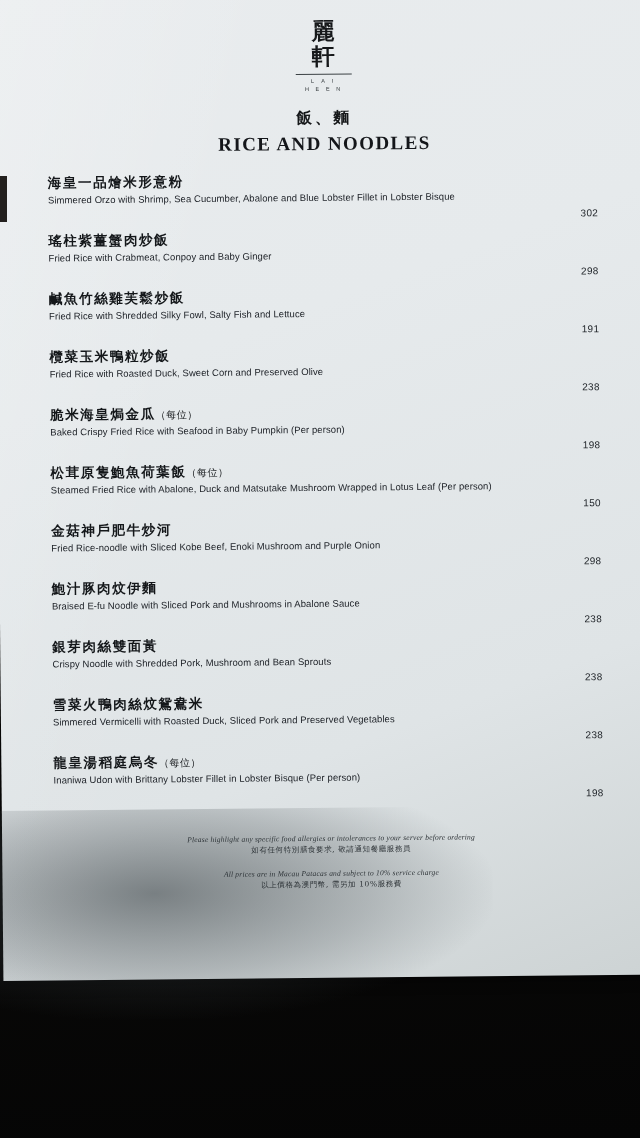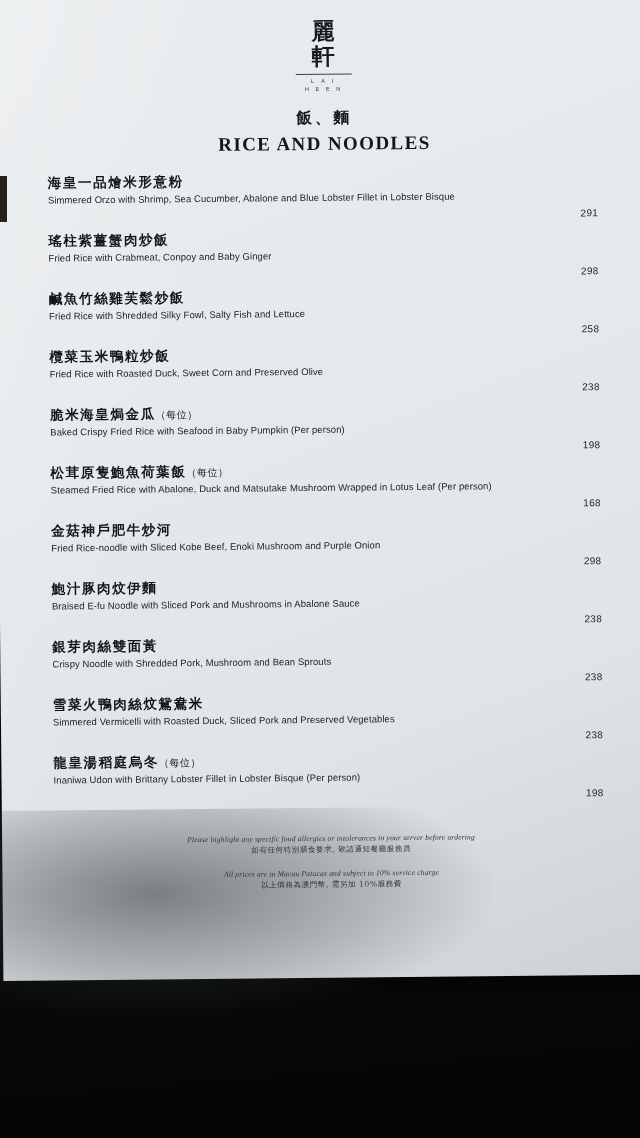--- a/index.html
+++ b/index.html
@@ -210,37 +210,37 @@
     <div id="section-title-cn">飯、麵</div>
     <div id="section-title-en">RICE AND NOODLES</div>
 
     <div id="items">
 
       <div class="item">
         <div class="item-text">
           <div class="name-cn"><span>海皇一品燴米形意粉</span><span class="per"></span></div>
           <div class="name-en">Simmered Orzo with Shrimp, Sea Cucumber, Abalone and Blue Lobster Fillet in Lobster Bisque</div>
         </div>
-        <div class="price">291</div>
+        <div class="price">302</div>
       </div>
 
       <div class="item">
         <div class="item-text">
           <div class="name-cn"><span>瑤柱紫薑蟹肉炒飯</span><span class="per"></span></div>
           <div class="name-en">Fried Rice with Crabmeat, Conpoy and Baby Ginger</div>
         </div>
         <div class="price">298</div>
       </div>
 
       <div class="item">
         <div class="item-text">
           <div class="name-cn"><span>鹹魚竹絲雞芙鬆炒飯</span><span class="per"></span></div>
           <div class="name-en">Fried Rice with Shredded Silky Fowl, Salty Fish and Lettuce</div>
         </div>
-        <div class="price">258</div>
+        <div class="price">191</div>
       </div>
 
       <div class="item">
         <div class="item-text">
           <div class="name-cn"><span>欖菜玉米鴨粒炒飯</span><span class="per"></span></div>
           <div class="name-en">Fried Rice with Roasted Duck, Sweet Corn and Preserved Olive</div>
         </div>
         <div class="price">238</div>
       </div>
 
@@ -250,21 +250,21 @@
           <div class="name-en">Baked Crispy Fried Rice with Seafood in Baby Pumpkin (Per person)</div>
         </div>
         <div class="price">198</div>
       </div>
 
       <div class="item">
         <div class="item-text">
           <div class="name-cn"><span>松茸原隻鮑魚荷葉飯</span><span class="per">（每位）</span></div>
           <div class="name-en">Steamed Fried Rice with Abalone, Duck and Matsutake Mushroom Wrapped in Lotus Leaf (Per person)</div>
         </div>
-        <div class="price">168</div>
+        <div class="price">150</div>
       </div>
 
       <div class="item">
         <div class="item-text">
           <div class="name-cn"><span>金菇神戶肥牛炒河</span><span class="per"></span></div>
           <div class="name-en">Fried Rice-noodle with Sliced Kobe Beef, Enoki Mushroom and Purple Onion</div>
         </div>
         <div class="price">298</div>
       </div>
 

